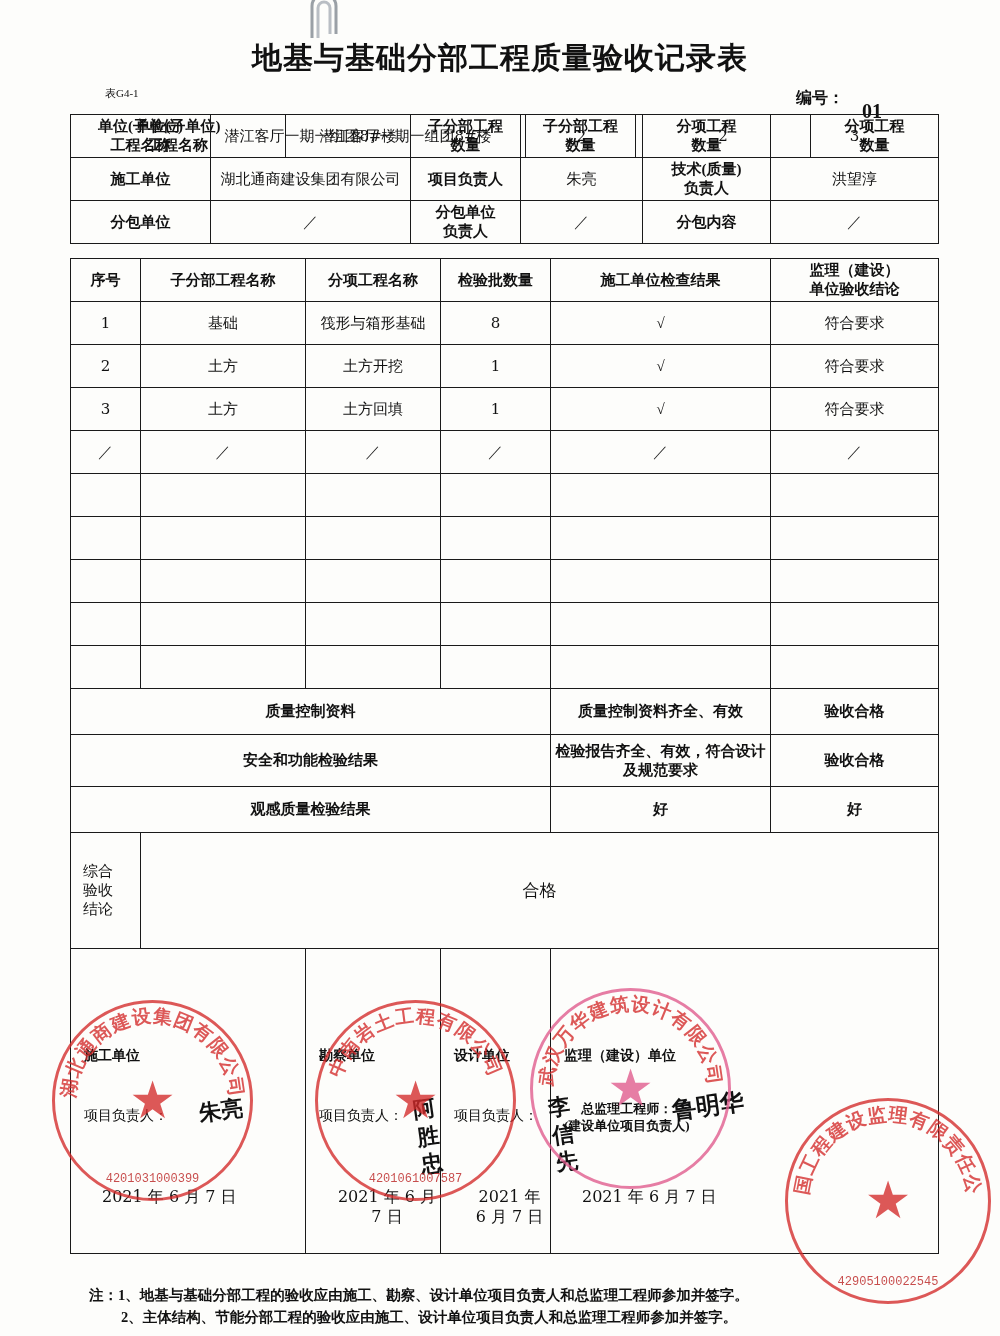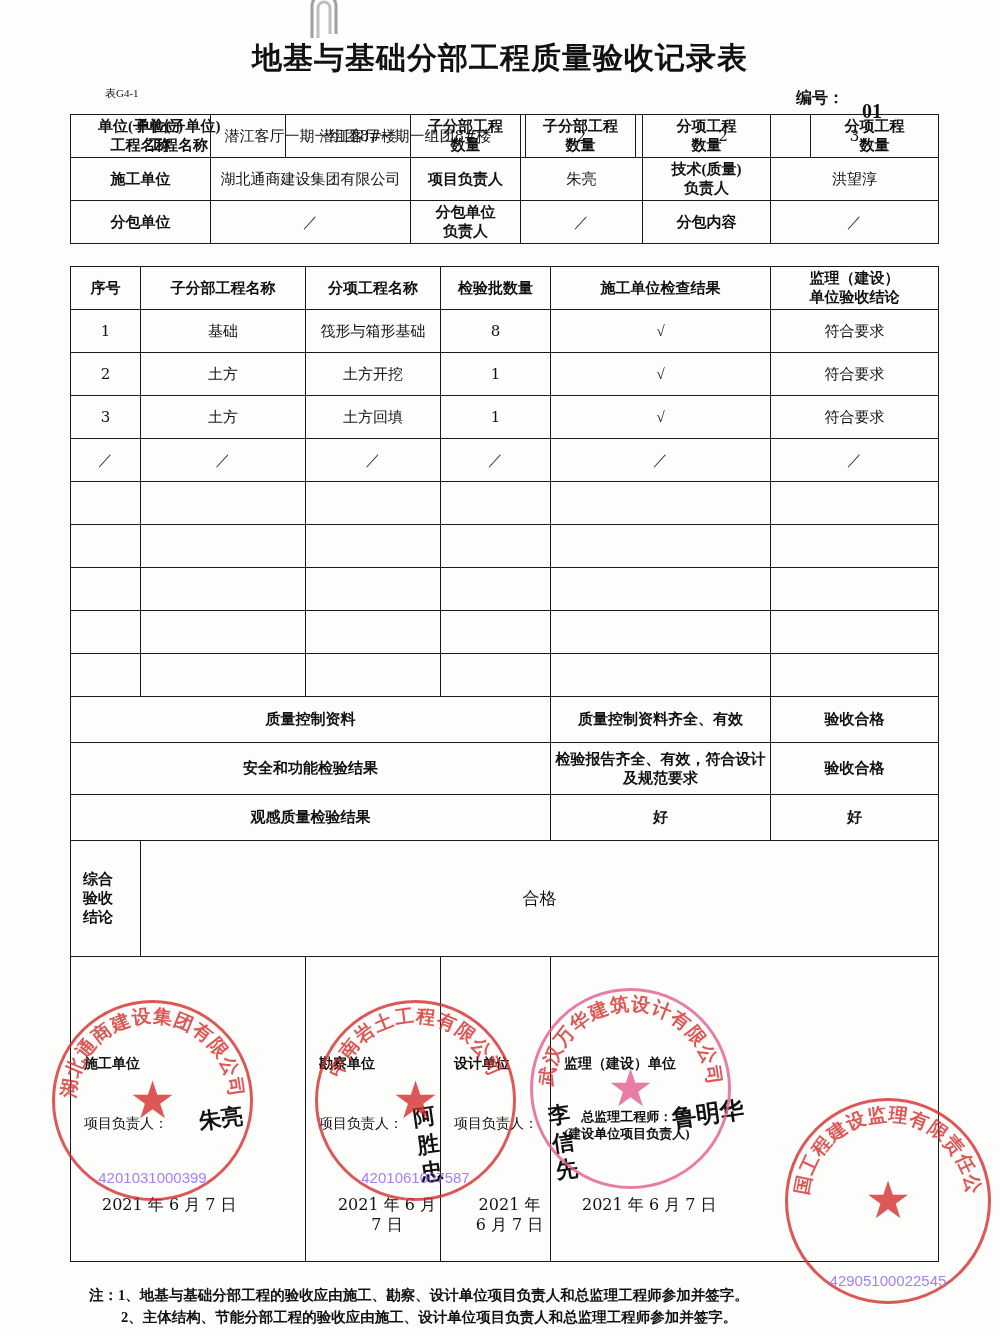--- a/index.html
+++ b/index.html
@@ -57,21 +57,21 @@
   .hand{
     font-family:"DejaVu Serif",serif;
     font-size:15px;
   }
   .emptyrow td{height:40px;}
   .tall td{height:46px;}
   .check{font-size:17px;font-weight:bold;}
 
   
   .concl-label{
-    font-size:15px;font-weight:bold;line-height:1.35;
+    font-size:15px;font-weight:normal;line-height:1.35;
   }
 
   
   .sigbox{
     height:300px;
   }
   .sigcell{
     position:relative;
     vertical-align:top;
     text-align:left;
@@ -114,21 +114,21 @@
   }
   .stamp .arc{
     position:absolute;left:0;top:0;width:100%;height:100%;
   }
   .stamp .arc text{
     font-family:"Liberation Serif",serif;
     font-size:19px;font-weight:bold;fill:#d42a2a;letter-spacing:1px;
   }
   .stamp .code{
     position:absolute;left:0;right:0;bottom:12px;text-align:center;
-    font-size:15px;font-family:Liberation Sans, sans-serif;color:#8b5cf6;
+    font-size:12px;font-family:Liberation Mono, monospace;color:#b91c1c;
   }
 
   .notes{
     position:absolute;left:89px;top:1284px;
     font-size:14.5px;font-weight:bold;line-height:1.55;
   }
   .notes div{white-space:nowrap;}
 </style>
 </head>
 <body>
@@ -226,21 +226,21 @@
         <span>分包单位</span><br>
         <span>负责人</span>
       </td>
       <td class="hand">／</td>
       <td class="b small">分包内容</td>
       <td class="hand">／</td>
     </tr>
   </tbody>
     </table>
 
-  <table class="main" style="top:266px;">
+  <table class="main" style="top:258px;">
     <colgroup>
       <col style="width:70px">
       <col style="width:165px">
       <col style="width:135px">
       <col style="width:110px">
       <col style="width:220px">
       <col style="width:168px">
     </colgroup>
     <tbody>
         <tr class="tall">

